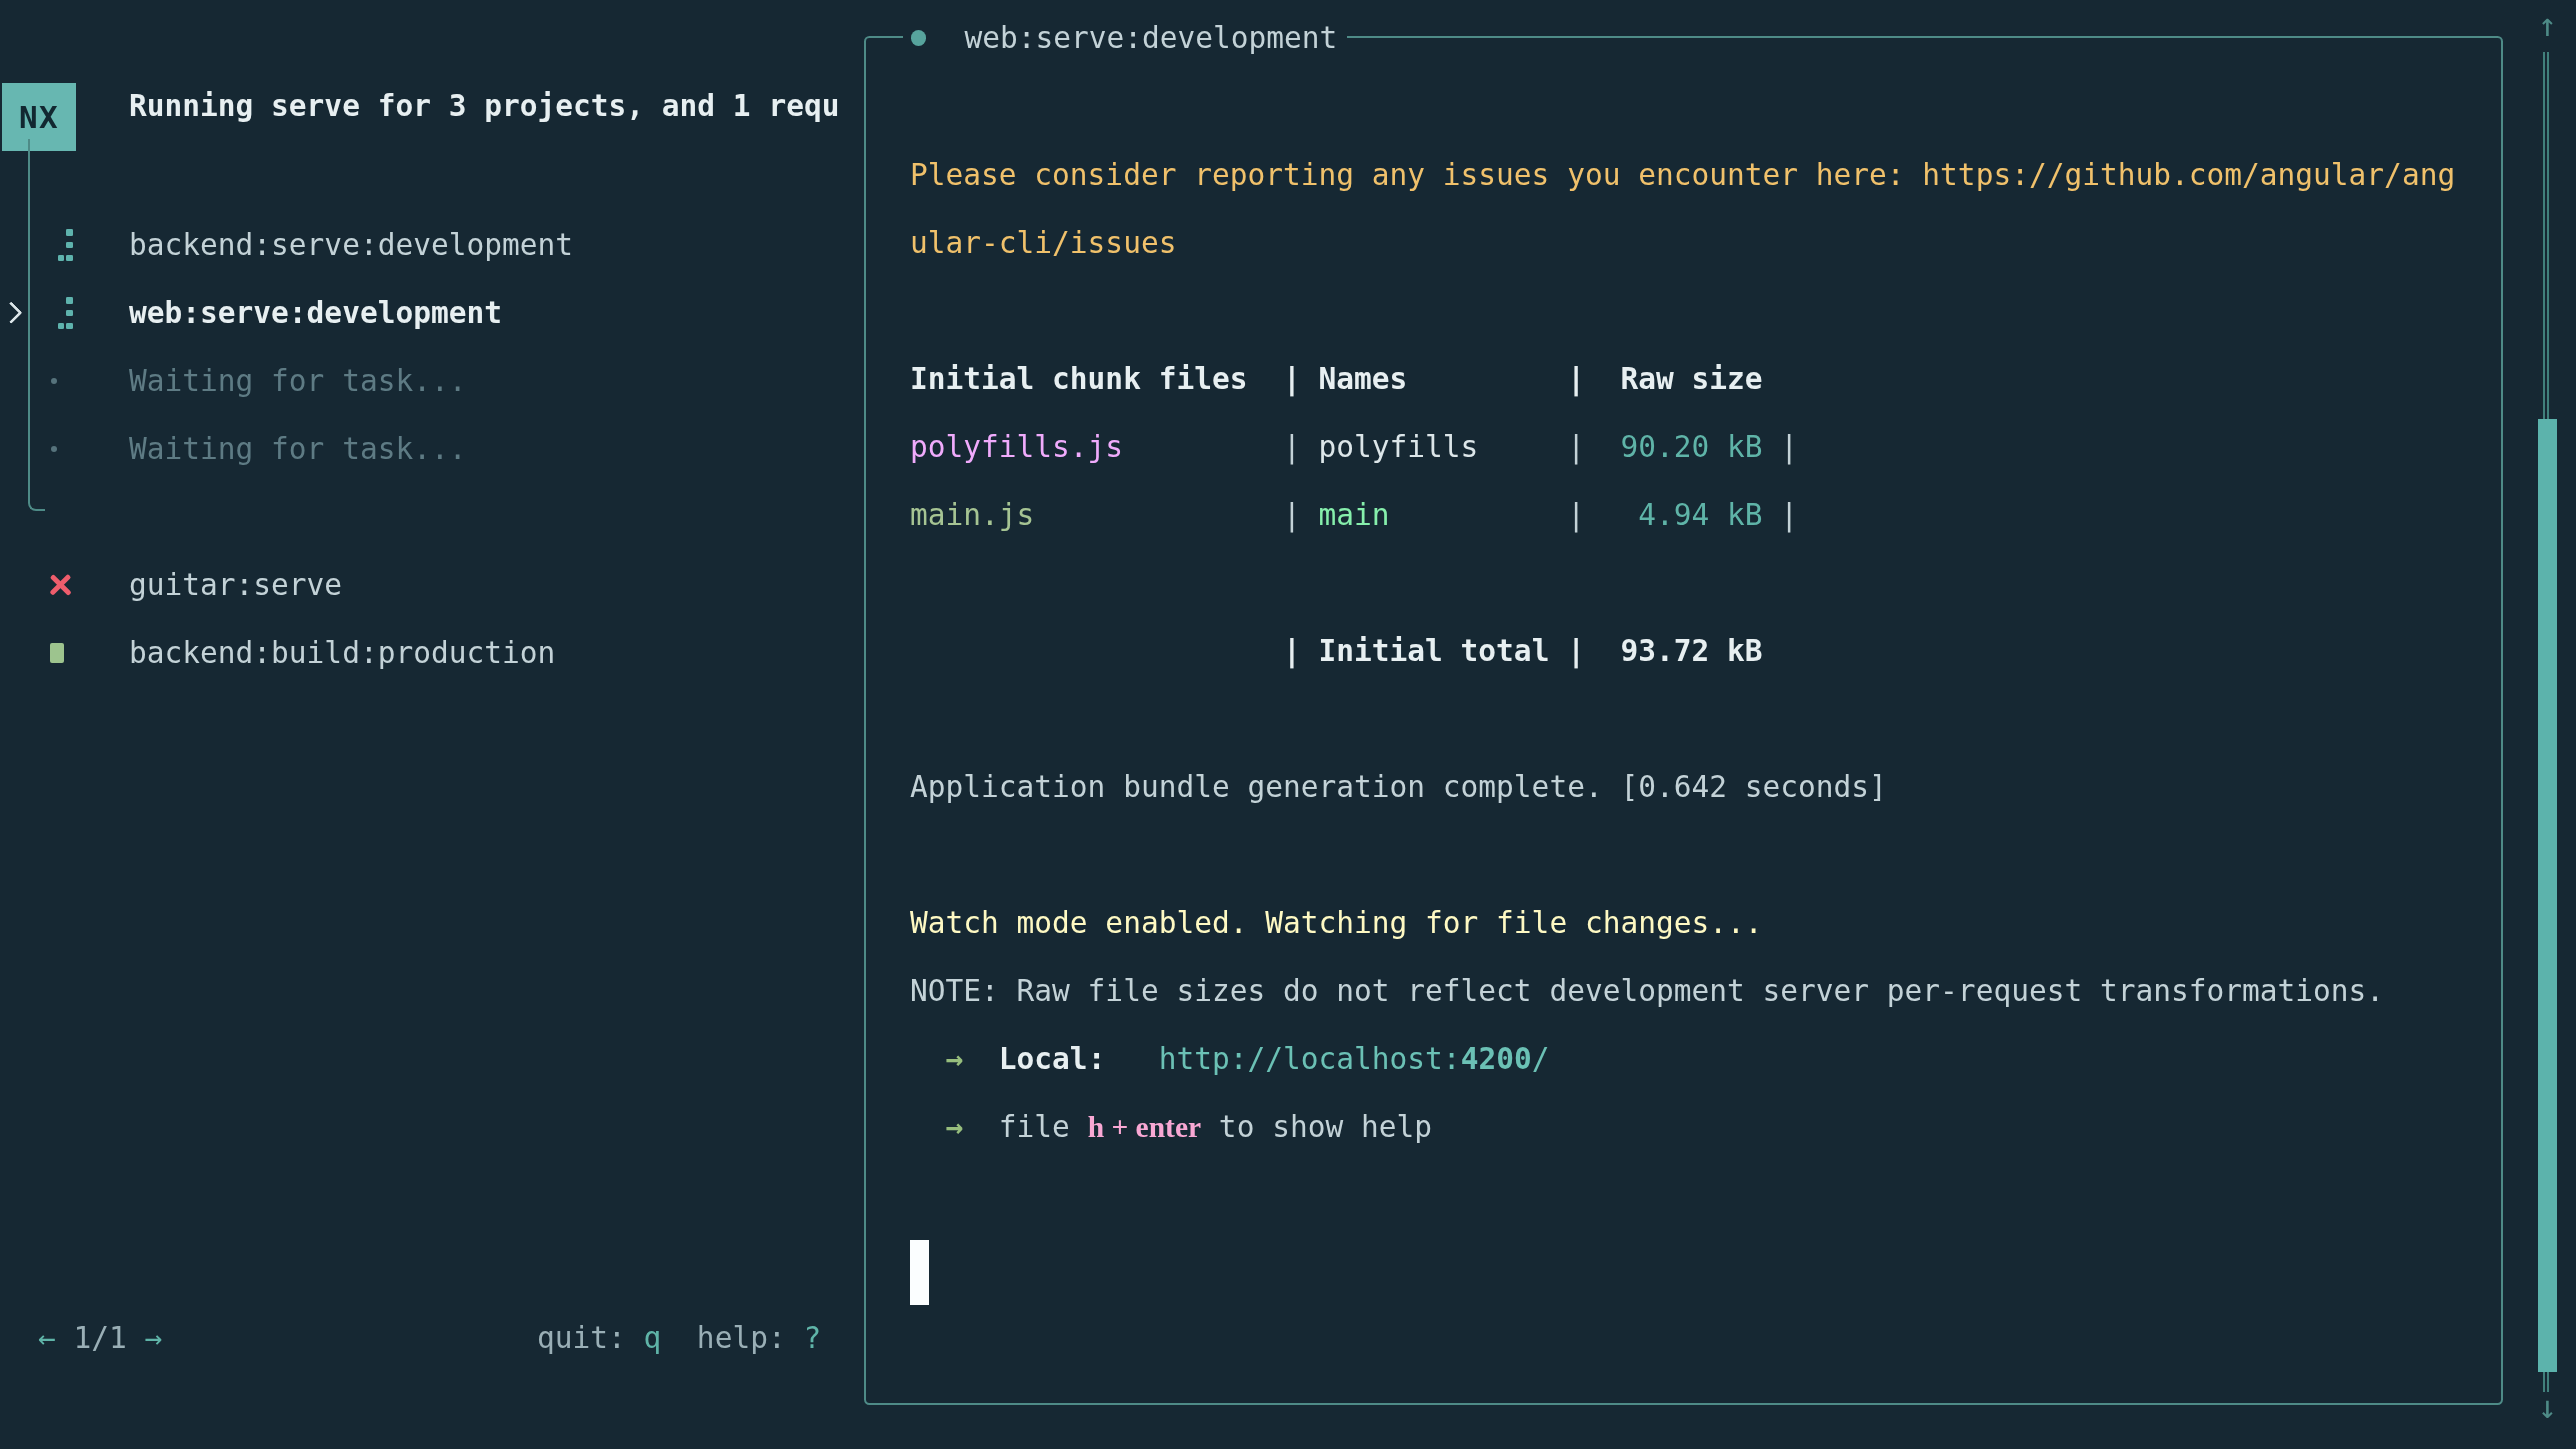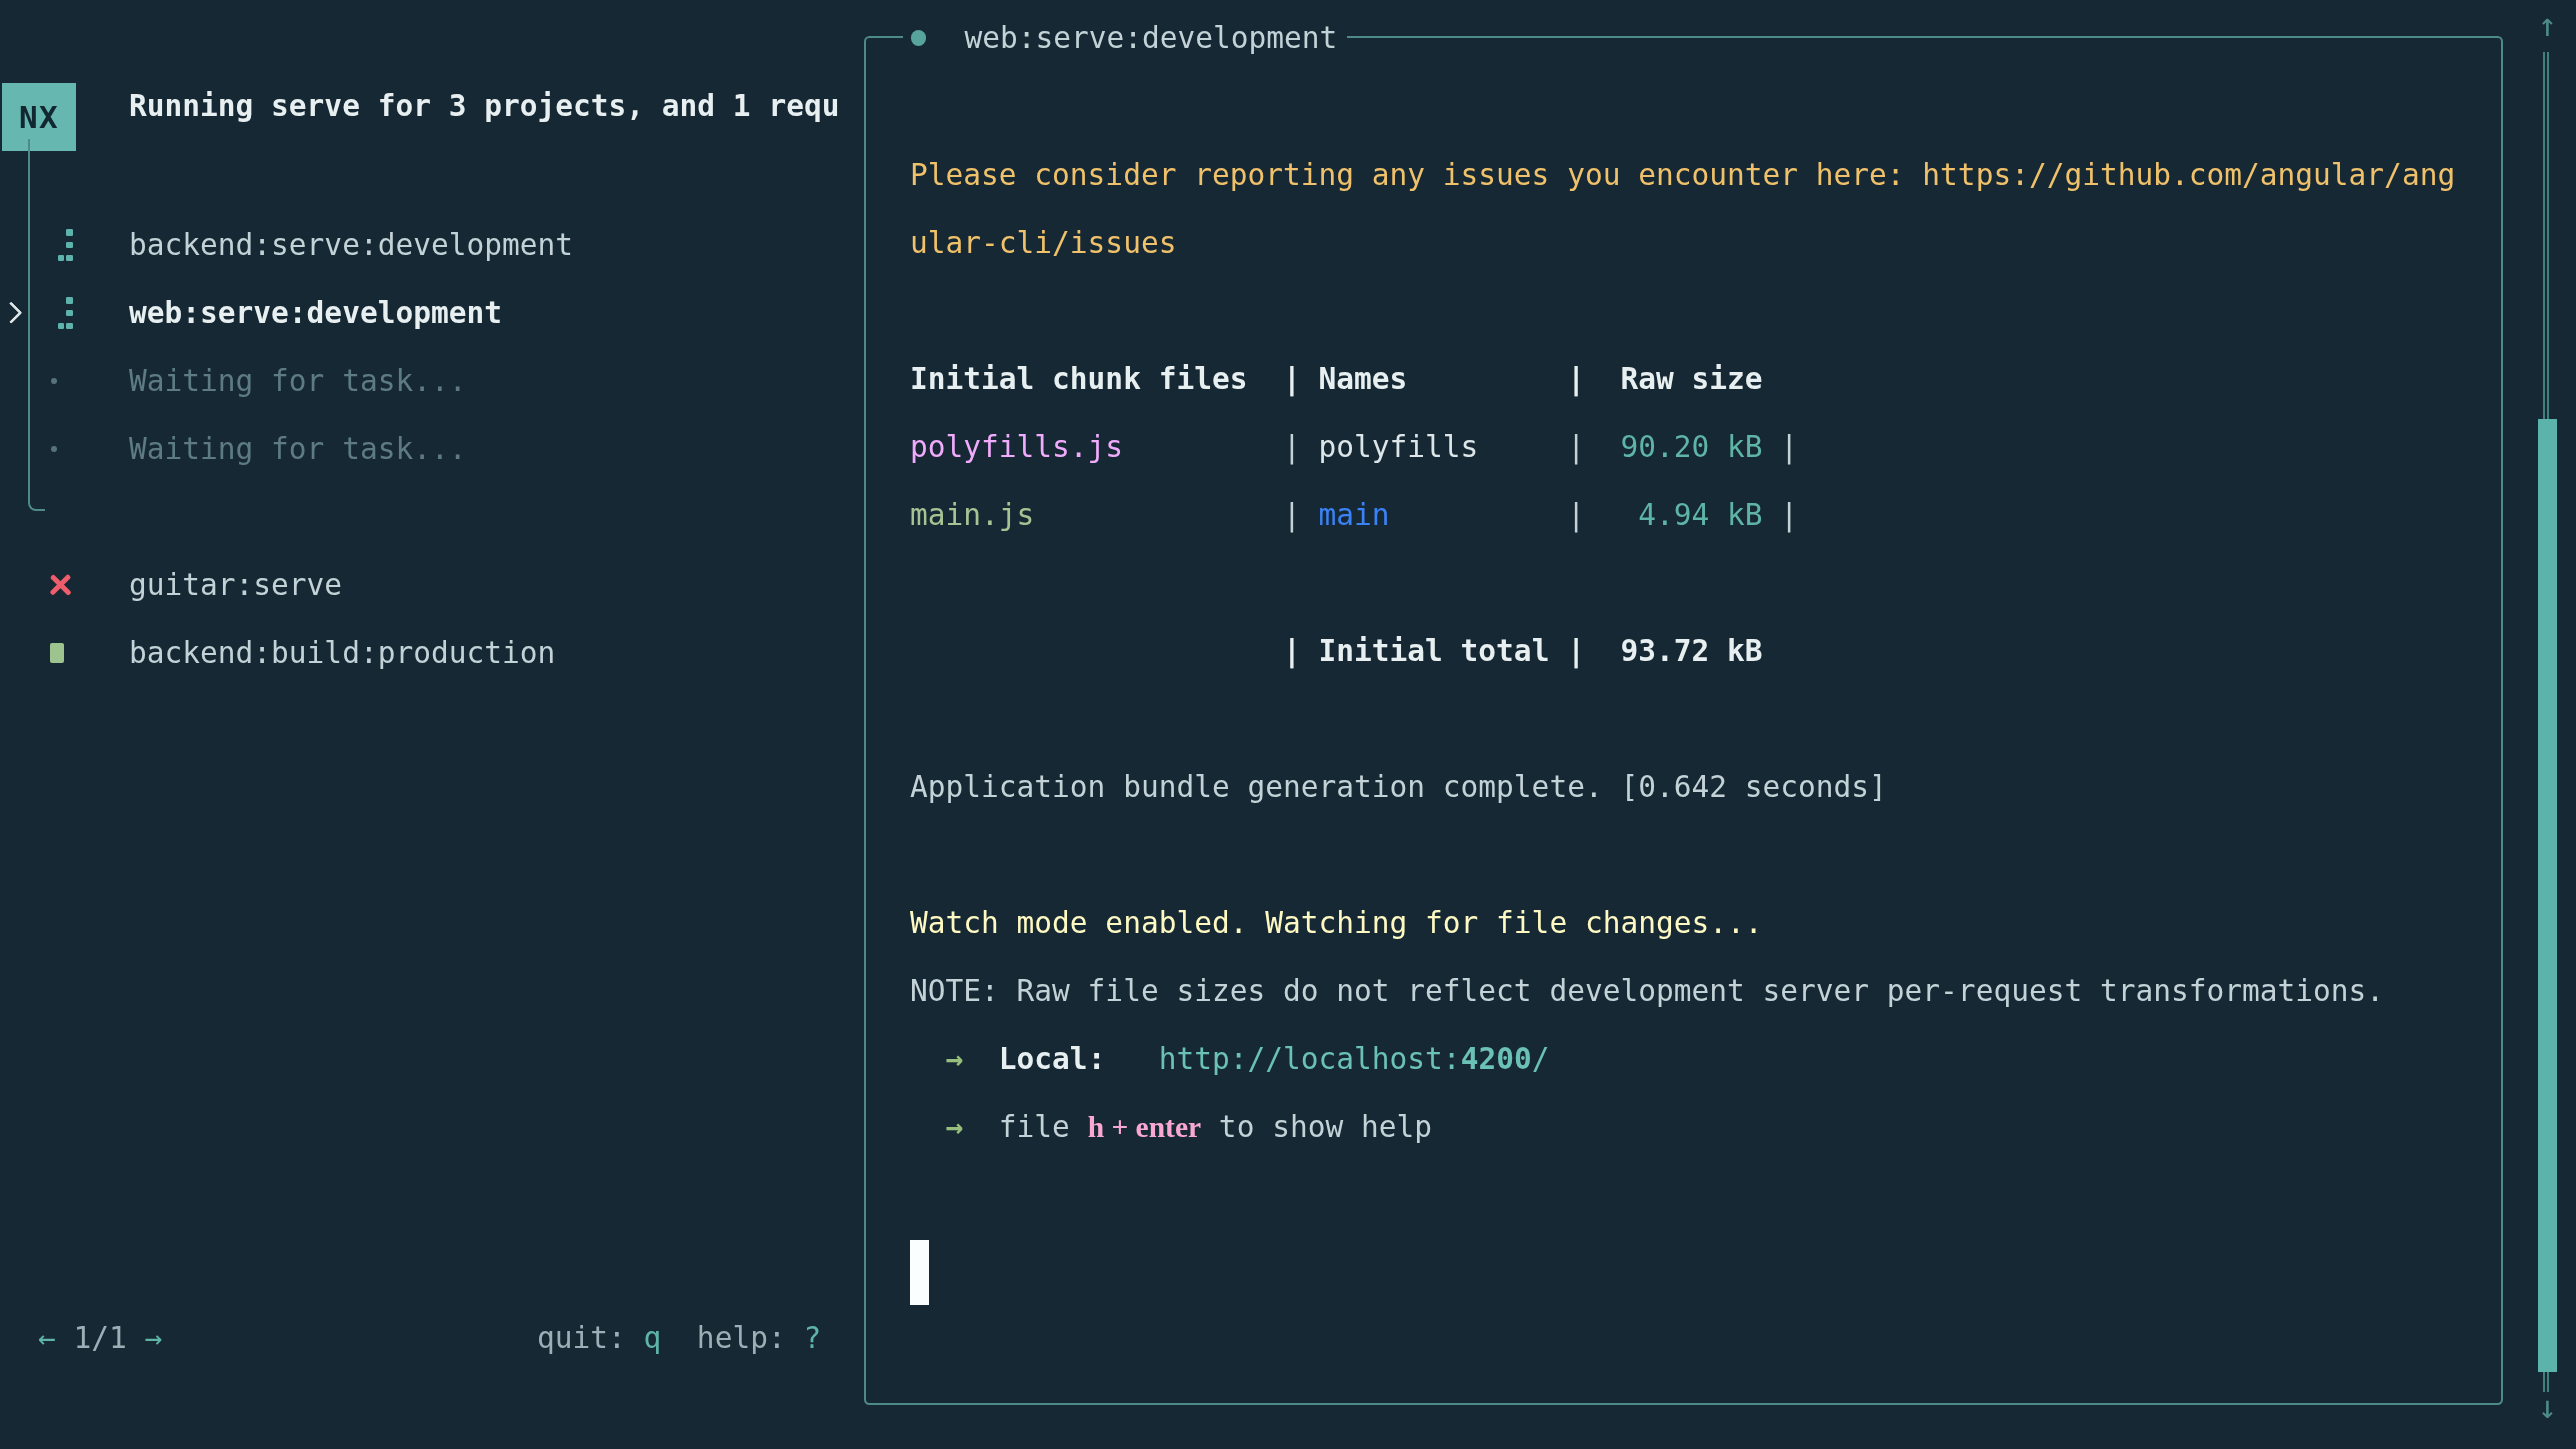--- a/index.html
+++ b/index.html
@@ -117,21 +117,21 @@
     <div class="panel-title">
       <span class="bullet"></span>
       <span>web:serve:development</span>
     </div>
     <div class="t-lines" id="panel-lines">
         <div class="t-line"><span style="color: rgb(240, 193, 107);">Please consider reporting any issues you encounter here: https://github.com/angular/ang</span></div>
         <div class="t-line"><span style="color: rgb(240, 193, 107);">ular-cli/issues</span></div>
         <div class="t-line"></div>
         <div class="t-line"><span class="b" style="color: rgb(231, 239, 241);">Initial chunk files</span><span style="color: rgb(195, 210, 215);">  </span><span class="b" style="color: rgb(231, 239, 241);">| </span><span class="b" style="color: rgb(231, 239, 241);">Names</span><span style="color: rgb(195, 210, 215);">         </span><span class="b" style="color: rgb(231, 239, 241);">|</span><span class="b" style="color: rgb(231, 239, 241);">  Raw size</span></div>
         <div class="t-line"><span style="color: #f0abfc;">polyfills.js</span><span style="color: rgb(195, 210, 215);">         | </span><span style="color: rgb(220, 230, 233);">polyfills</span><span style="color: rgb(195, 210, 215);">     |</span><span style="color: rgb(95, 180, 168);">  90.20 kB</span><span style="color: rgb(195, 210, 215);"> |</span></div>
-        <div class="t-line"><span style="color: rgb(166, 196, 147);">main.js</span><span style="color: rgb(195, 210, 215);">              | </span><span style="color: #3b82f6;">main</span><span style="color: rgb(195, 210, 215);">          |</span><span style="color: rgb(95, 180, 168);">   4.94 kB</span><span style="color: rgb(195, 210, 215);"> |</span></div>
+        <div class="t-line"><span style="color: rgb(166, 196, 147);">main.js</span><span style="color: rgb(195, 210, 215);">              | </span><span style="color: #86efac;">main</span><span style="color: rgb(195, 210, 215);">          |</span><span style="color: rgb(95, 180, 168);">   4.94 kB</span><span style="color: rgb(195, 210, 215);"> |</span></div>
         <div class="t-line"></div>
         <div class="t-line"><span style="color: rgb(195, 210, 215);">                     </span><span class="b" style="color: rgb(231, 239, 241);">| Initial total |</span><span class="b" style="color: rgb(231, 239, 241);">  93.72 kB</span></div>
         <div class="t-line"></div>
         <div class="t-line"><span style="color: rgb(195, 210, 215);">Application bundle generation complete. [0.642 seconds]</span></div>
         <div class="t-line"></div>
         <div class="t-line"><span style="color: #fef9c3;">Watch mode enabled. Watching for file changes...</span></div>
         <div class="t-line"><span style="color: rgb(195, 210, 215);">NOTE: Raw file sizes do not reflect development server per-request transformations.</span></div>
         <div class="t-line"><span style="color: rgb(195, 210, 215);">  </span><span class="b" style="color: rgb(151, 190, 125);">→</span><span style="color: rgb(195, 210, 215);">  </span><span class="b" style="color: rgb(231, 239, 241);">Local:</span><span style="color: rgb(195, 210, 215);">   </span><span style="color: rgb(107, 193, 181);">http://localhost:</span><span class="b" style="color: rgb(107, 193, 181);">4200</span><span style="color: rgb(107, 193, 181);">/</span></div>
         <div class="t-line"><span style="color: rgb(195, 210, 215);">  </span><span class="b" style="color: rgb(151, 190, 125);">→</span><span style="color: rgb(195, 210, 215);">  file </span><span class="b" style="color: #f9a8d4; font-family: Liberation Serif, serif;">h + enter</span><span style="color: rgb(195, 210, 215);"> to show help</span></div>
       </div>

